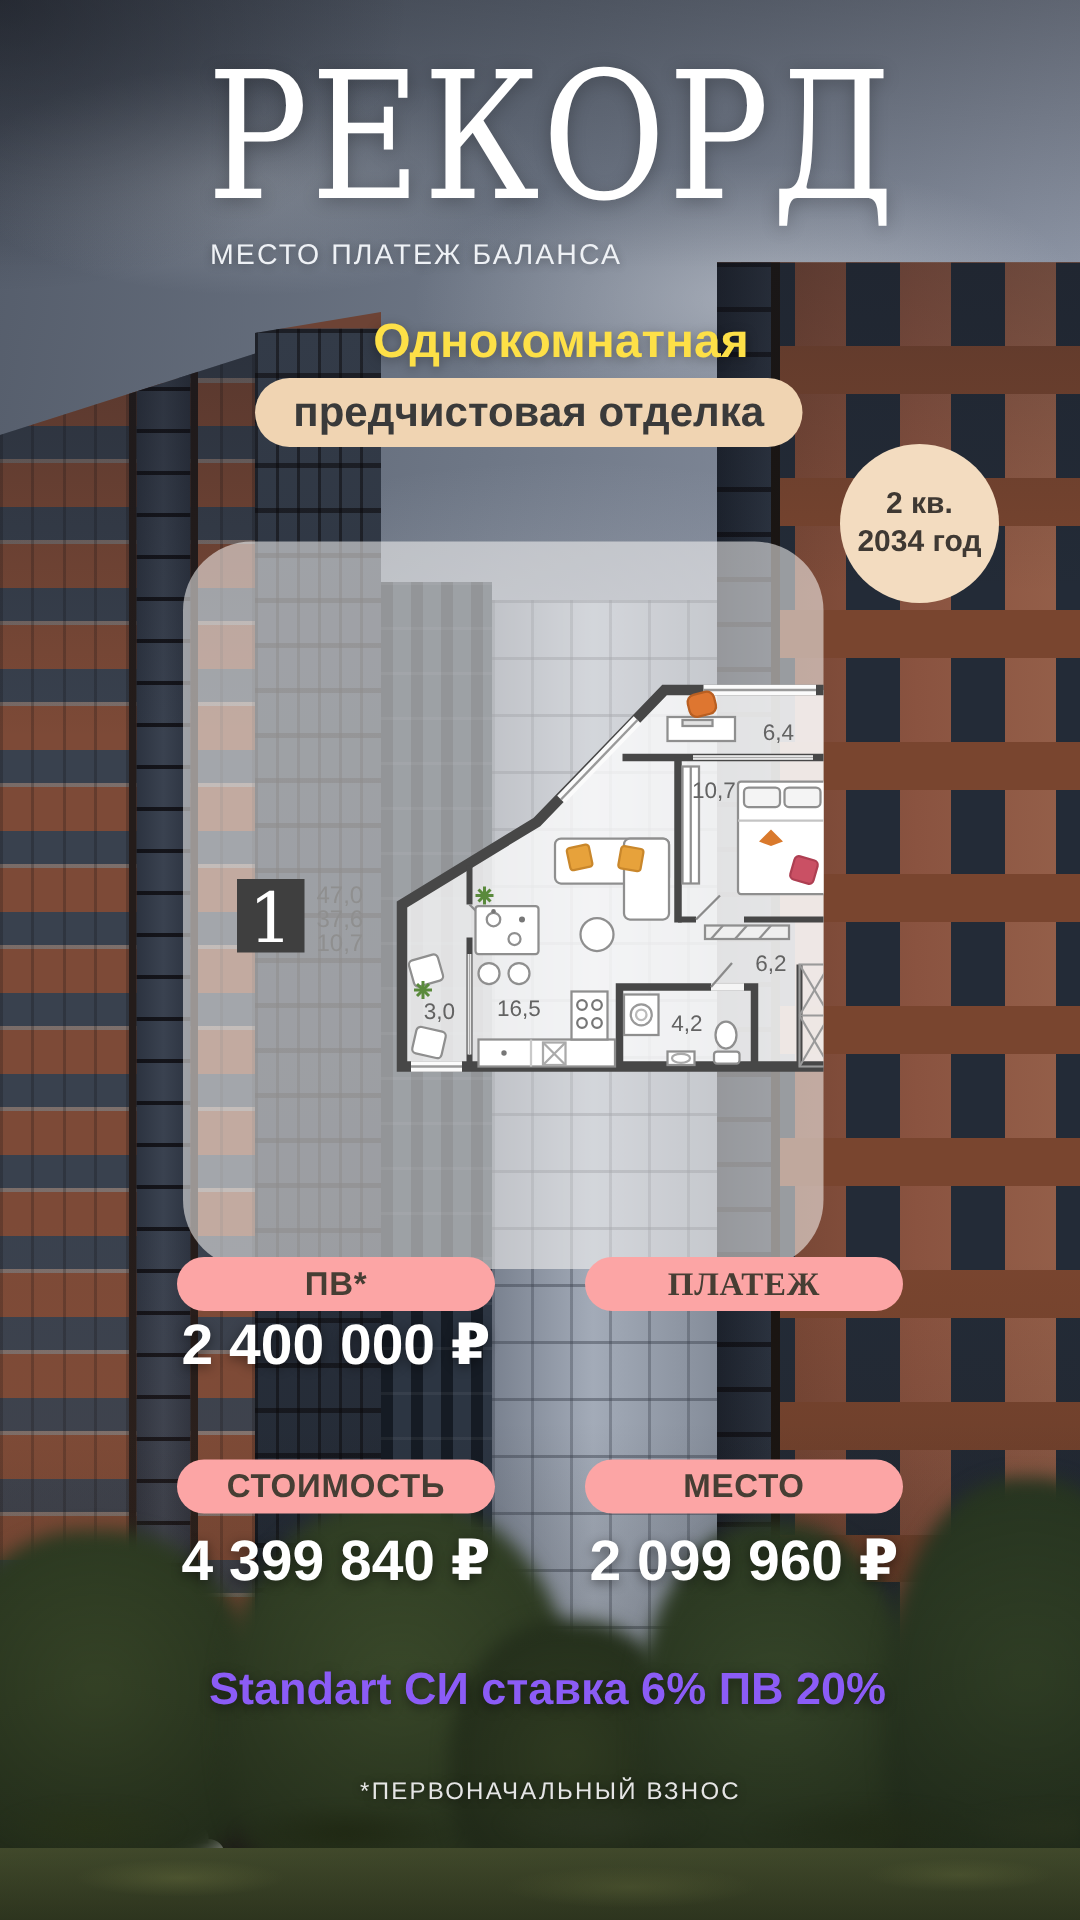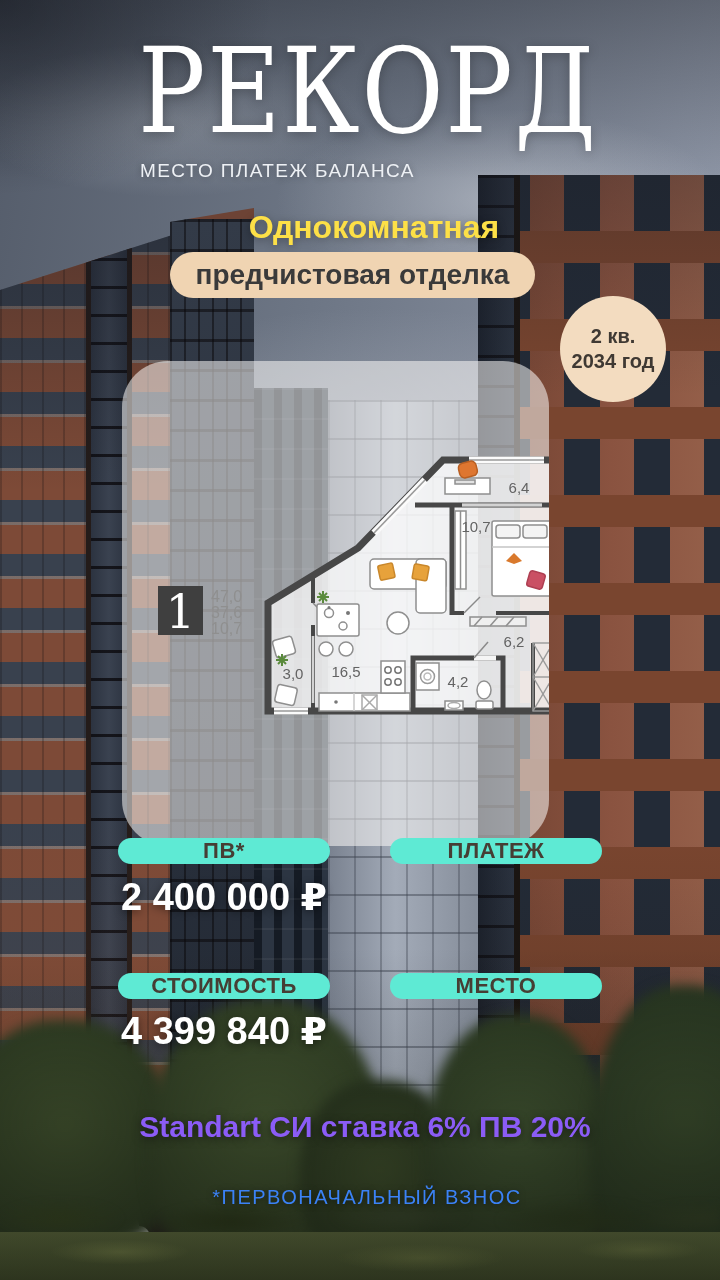--- a/index.html
+++ b/index.html
@@ -117,31 +117,31 @@
     background:#f0d4b2;border-radius:23px;display:flex;align-items:center;justify-content:center;
     color:#3a3a3a;font-size:28px;font-weight:bold;}
   .date-circle{position:absolute;z-index:12;left:560px;top:296px;width:106px;height:106px;
     border-radius:50%;background:#f3dcc0;display:flex;flex-direction:column;align-items:center;
     justify-content:center;color:#3f3933;font-size:20px;font-weight:bold;line-height:1.25;}
   .plan-card{position:absolute;z-index:10;left:122px;top:326px;width:427px;height:485px;
     border-radius:46px;background:rgba(252,250,248,.55);overflow:hidden;margin-top:35px;}
   .plan-card svg{display:block;}
 
   .price-item{position:absolute;z-index:12;width:212px;}
-  .p1{left:118px;top:838px;} .p2{left:390px;top:838px;}
+  .p1{left:118px;top:838px;} .p2{left:390px;top:838px;font-family:Liberation Serif, serif;}
   .p3{left:118px;top:973px;} .p4{left:390px;top:973px;}
-  .price-badge{height:26px;border-radius:18px;background:#5eead4;display:flex;align-items:center;
+  .price-badge{height:36px;border-radius:18px;background:#fca5a5;display:flex;align-items:center;
     justify-content:center;color:#463e34;font-size:22px;font-weight:bold;letter-spacing:.5px;}
-  .price-value{margin-top:10px;height:46px;line-height:46px;text-align:center;color:#fff;
+  .price-value{height:46px;line-height:46px;text-align:center;color:#fff;
     font-size:38px;font-weight:bold;white-space:nowrap;text-shadow:0 2px 8px rgba(0,0,0,.45);}
   .p3 .price-value,.p4 .price-value{margin-top:9px;}
   .program-line{position:absolute;z-index:12;left:10px;right:0;top:1110px;text-align:center;
     color:#8b5cf6;font-size:30px;font-weight:bold;text-shadow:0 2px 8px rgba(0,0,0,.5);}
   .footnote{position:absolute;z-index:12;left:14px;right:0;top:1186px;text-align:center;
-    color:#3b82f6;font-size:20px;letter-spacing:1.5px;text-shadow:0 1px 6px rgba(0,0,0,.5);}
+    color:#e5e5e5;font-size:16px;letter-spacing:1.5px;text-shadow:0 1px 6px rgba(0,0,0,.5);}
 </style>
 </head>
 <body>
 
 <div class="stage">
 
   <div class="bg">
     <div class="sky"></div>
     <div class="bldg bldg-right">
       <div class="right-bay"></div>
@@ -330,18 +330,19 @@
   </div>
   <div class="price-item p2">
     <div class="price-badge">ПЛАТЕЖ</div>
   </div>
   <div class="price-item p3">
     <div class="price-badge">СТОИМОСТЬ</div>
     <div class="price-value">4 399 840 ₽</div>
   </div>
   <div class="price-item p4">
     <div class="price-badge">МЕСТО</div>
+    <div class="price-value">2 099 960 ₽</div>
   </div>
 
   <div class="program-line">Standart СИ ставка 6% ПВ 20%</div>
   <div class="footnote">*ПЕРВОНАЧАЛЬНЫЙ ВЗНОС</div>
 
 </div>
 
 </body></html>

